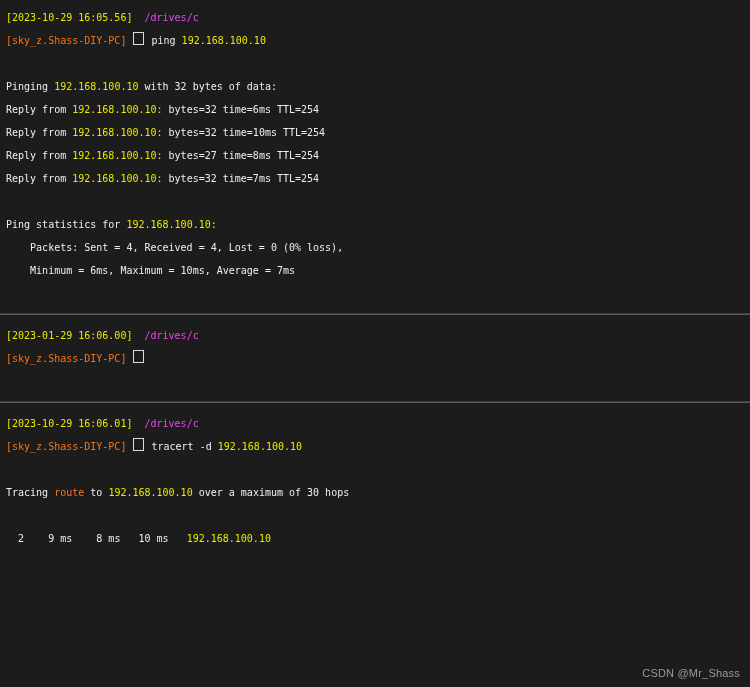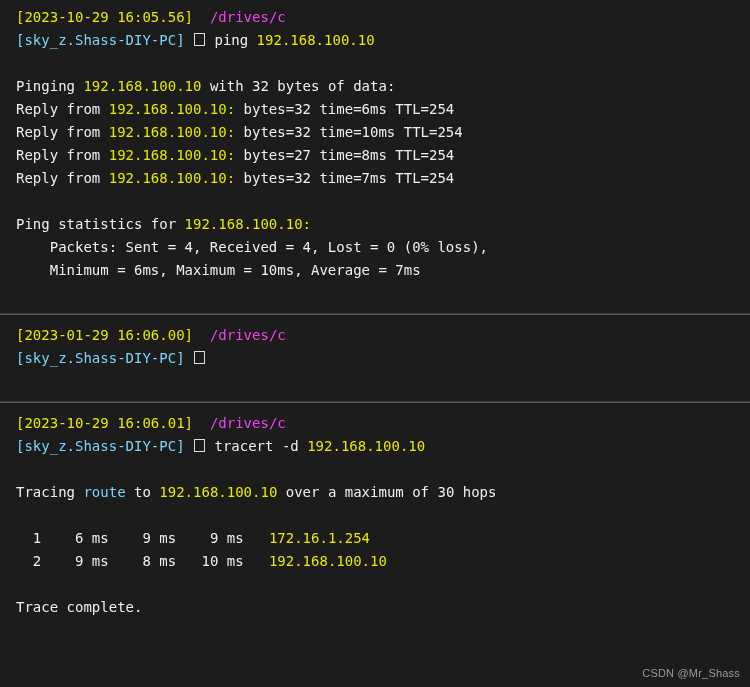--- a/index.html
+++ b/index.html
@@ -15,31 +15,31 @@
   }
   #terminal {
     position: relative;
     width: 750px;
     height: 687px;
     background: #1c1c1c;
     box-sizing: border-box;
     padding: 6px 0 0 0;
   }
   .line {
-    font-size: 14px;
+    font-size: 10px;
     line-height: 23px;
     height: 23px;
     white-space: pre;
-    padding-left: 16px;
+    padding-left: 6px;
     color: #eceff4;
     letter-spacing: 0px;
   }
   .blank { height: 23px; }
   .yellow  { color: #e8e800; }
-  .cyan    { color: #7dd3fc; }
+  .cyan    { color: #f97316; }
   .magenta { color: #f042f0; }
   .white   { color: #eceff4; }
   .tofu {
     display: inline-block;
     width: 11px;
     height: 13px;
     border: 1.4px solid #d8dde3;
     box-sizing: border-box;
     vertical-align: -1px;
     margin: 0 1px;
@@ -95,21 +95,19 @@
 
   <div class="line"><span class="yellow">[2023-10-29 16:06.01]</span><span class="white">  </span><span class="magenta">/drives/c</span></div>
   <div class="line"><span class="cyan">[sky_z.Shass-DIY-PC]</span><span class="white"> </span><span class="tofu"></span><span class="white"> </span><span class="white">tracert -d</span><span class="white"> </span><span class="yellow">192.168.100.10</span></div>
 
   <div class="blank"></div>
 
   <div class="line"><span class="white">Tracing </span><span class="cyan">route</span><span class="white"> to </span><span class="yellow">192.168.100.10</span><span class="white"> over a maximum of 30 hops</span></div>
 
   <div class="blank"></div>
 
-  <div class="line"><span class="white">  1</span><span class="white">    6 ms</span><span class="white">    9 ms</span><span class="white">    9 ms</span><span class="white">   </span><span class="yellow">172.16.1.254</span></div>
   <div class="line"><span class="white">  2</span><span class="white">    9 ms</span><span class="white">    8 ms</span><span class="white">   10 ms</span><span class="white">   </span><span class="yellow">192.168.100.10</span></div>
 
   <div class="blank"></div>
 
-  <div class="line white">Trace complete.</div>
 
   <div class="watermark">CSDN @Mr_Shass</div>
 </div>
 
 </body></html>

